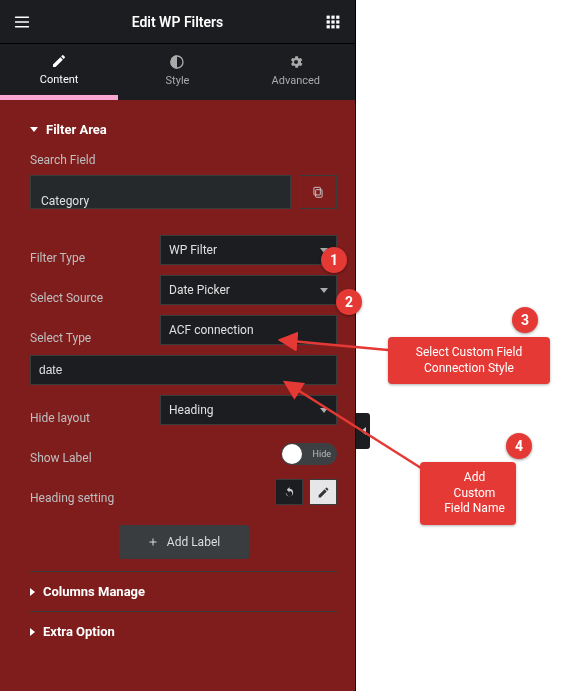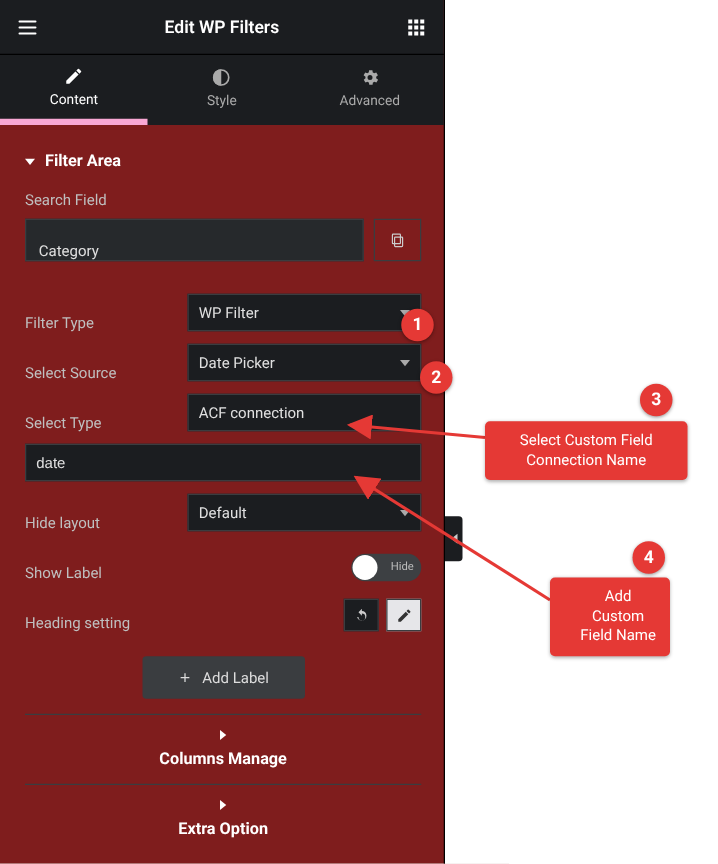--- a/index.html
+++ b/index.html
@@ -6,23 +6,23 @@
   html, body { width: 574px; height: 691px; background: #fff; font-family: -apple-system, BlinkMacSystemFont, "Segoe UI", Roboto, Arial, sans-serif; overflow: hidden; }
   .stage { position: relative; width: 574px; height: 691px; }
   .panel { position: absolute; left: 0; top: 0; width: 356px; height: 691px; background: #7f1d1d; color: #e0e0e0; display: flex; flex-direction: column; border-right: 1px solid #000; }
   .titlebar { height: 44px; background: #1b1d20; display: flex; align-items: center; justify-content: space-between; padding: 0 12px; border-bottom: 1px solid #000; }
   .titlebar .title { flex: 1; text-align: center; font-size: 14px; font-weight: 600; color: #fff; }
   .burger, .apps { width: 20px; height: 20px; display: flex; align-items: center; justify-content: center; cursor: pointer; }
   .tabs { height: 56px; background: #1b1d20; display: flex; }
   .tab { flex: 1; display: flex; flex-direction: column; align-items: center; justify-content: center; gap: 4px; font-size: 11px; color: #aaa; cursor: pointer; border-bottom: 3px solid transparent; }
   .tab.active { color: #fff; border-bottom: 5px solid #f9a8d4; }
   .tab svg { width: 16px; height: 16px; }
-  .body { flex: 1; overflow-y: auto; padding: 14px 18px 24px 20px; }
+  .body { flex: 1; overflow-y: auto; padding: 14px 18px 24px 30px; }
   .section-head { display: flex; align-items: center; gap: 8px; font-size: 13px; font-weight: 700; color: #fff; cursor: pointer; margin: 8px 0 16px 0; }
-  .section-head.collapsed { margin: 12px 0; flex-direction: column; }
+  .section-head.collapsed { margin: 12px 0; }
   .tri { width: 0; height: 0; border-top: 5px solid #fff; border-left: 4px solid transparent; border-right: 4px solid transparent; }
   .tri.r { border-top: 4px solid transparent; border-bottom: 4px solid transparent; border-left: 5px solid #fff; border-right: none; }
   .label { font-size: 12px; color: #bfbfbf; margin: 10px 0 8px 0; }
   .item-bar { display: flex; gap: 8px; margin-bottom: 18px; }
   .item-title { flex: 1; height: 34px; border: 1px solid #3a3d40; background: #26292c; color: #e0e0e0; font-size: 12px; padding: 0 10px; display: flex; align-items: flex-end; }
   .item-dup { width: 38px; height: 34px; border: 1px solid #3a3d40; display: flex; align-items: center; justify-content: center; cursor: pointer; }
   .row { display: flex; align-items: flex-end; min-height: 40px; padding: 2px 0; }
   .row .r-label { width: 130px; font-size: 12px; color: #bfbfbf; display: flex; align-items: center; gap: 6px; }
   .row .r-ctrl { flex: 1; }
   .select, .tinput { width: 100%; height: 30px; background: #1b1d20; border: 1px solid #3a3d40; color: #e0e0e0; font-size: 12px; padding: 0 8px; display: flex; align-items: center; position: relative; }
@@ -148,21 +148,21 @@
           <div class="tinput">
             <input type="text" value="date" style="">
           </div>
         </div>
       </div>
 
       <div class="row">
         <div class="r-label">Hide layout</div>
         <div class="r-ctrl">
           <div class="select">
-            <span>Default</span>
+            <span>Heading</span>
           </div>
         </div>
       </div>
 
       <div class="row">
         <div class="r-label">Show Label</div>
         <div class="r-ctrl switch-wrap">
           <div class="switch">
             <span class="knob"></span>
             <span>Hide</span>
@@ -208,23 +208,23 @@
 
   <div class="collapse-knob"></div>
 
   <div class="badge" style="left:321px; top:247px;">1</div>
   <div class="badge" style="left:336px; top:289px;">2</div>
   <div class="badge" style="left:512px; top:307px;">3</div>
   <div class="badge" style="left:506px; top:433px;">4</div>
 
   <div class="callout" style="left:388px; top:337px; width:162px;">
     <div>Select Custom Field</div>
-    <div>Connection Name</div>
+    <div>Connection Style</div>
   </div>
-  <div class="callout" style="left:440px; top:462px; width:96px;padding-left:23px;">
+  <div class="callout" style="left:420px; top:462px; width:96px;padding-left:23px;">
     <div>Add Custom</div>
     <div>Field Name</div>
   </div>
 
   <svg class="arrow" style="left:0; top:0;" width="574" height="691">
     <defs>
       <marker id="ah" markerWidth="8" markerHeight="8" refX="7" refY="4" orient="auto">
         <path d="M0,0 L8,4 L0,8 z" fill="#e53935"></path>
       </marker>
     </defs>

